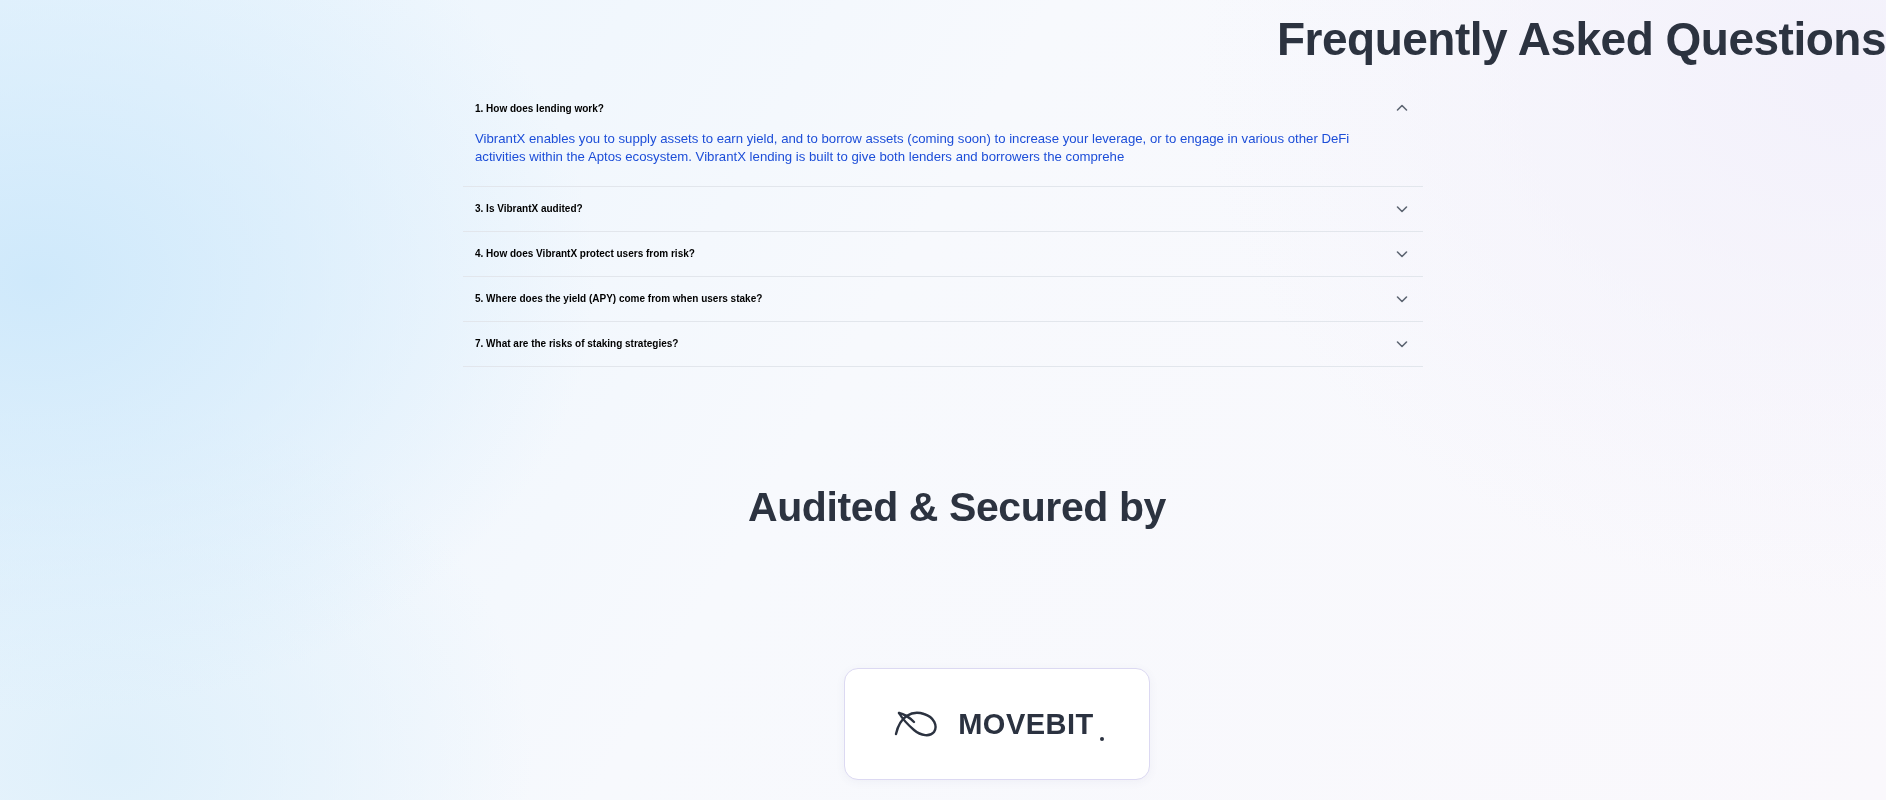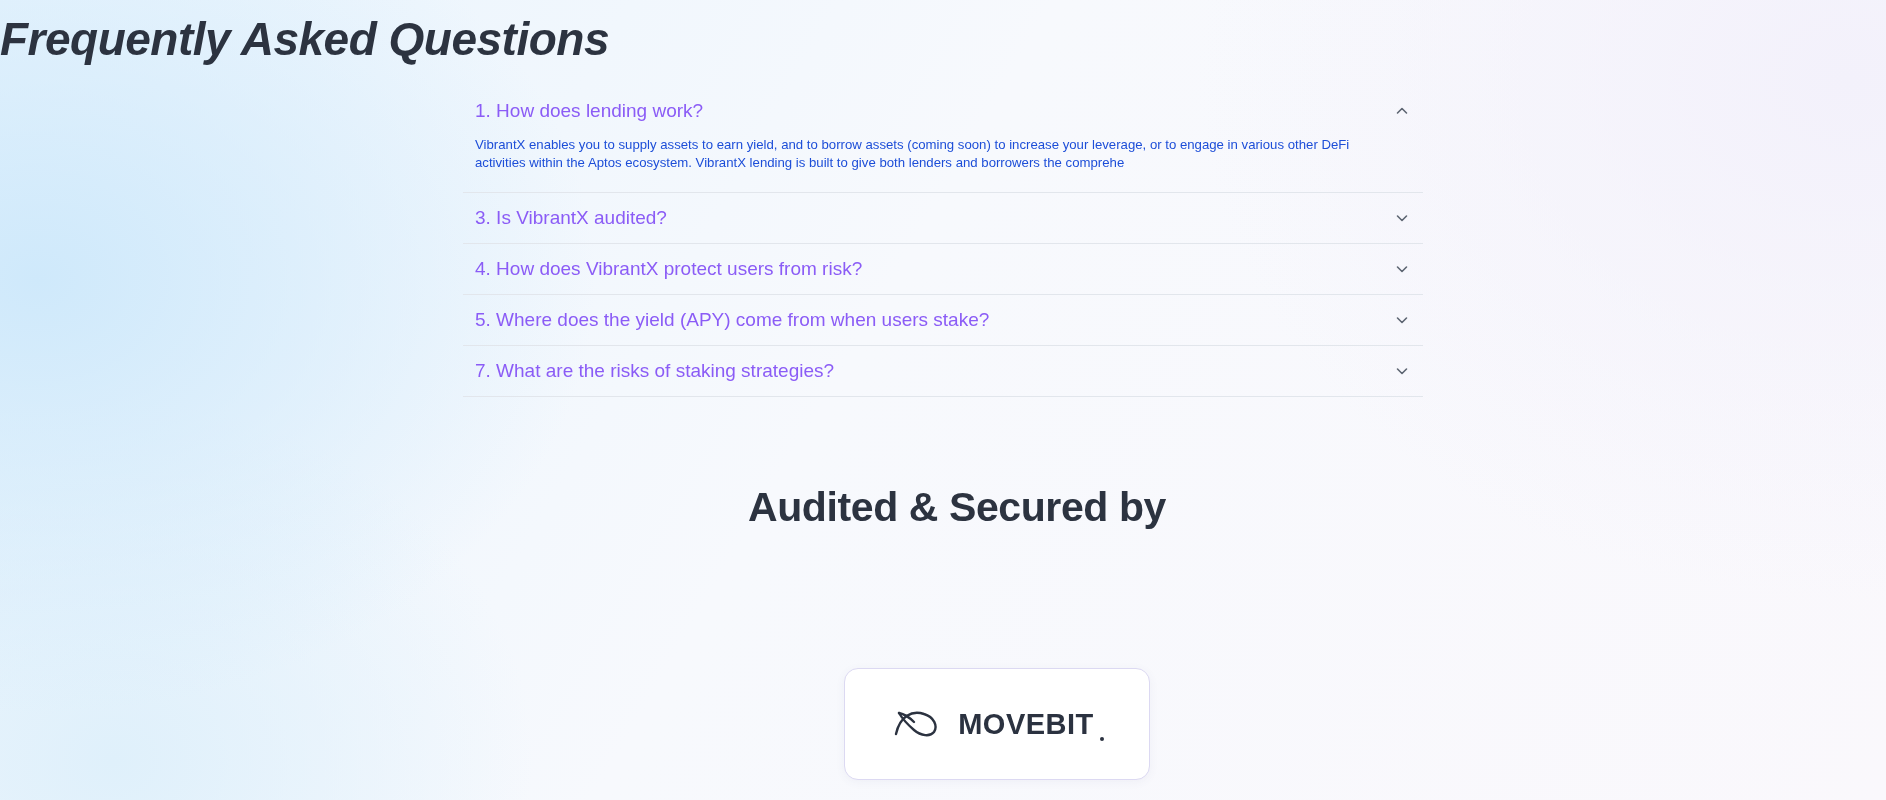--- a/index.html
+++ b/index.html
@@ -21,47 +21,46 @@
   .page {
     position: relative;
     width: 1886px;
     height: 800px;
   }
   .faq-title {
     position: absolute;
     top: 12px;
     left: 0;
     width: 1886px;
-    text-align: left;
+    text-align: right;
     font-size: 46px;
     font-weight: bold;
     letter-spacing: -0.5px;
     color: #2c3340;
-    font-style: italic;
   }
   .faq-list {
     position: absolute;
     top: 86px;
     left: 463px;
     width: 960px;
   }
   .faq-item {
     border-bottom: 1px solid #e2e6ec;
   }
   .faq-head {
     display: flex;
     align-items: center;
     justify-content: space-between;
     padding: 14px 13px 14px 12px;
     cursor: pointer;
   }
   .faq-q {
-    font-size: 19px;
-    font-weight: normal;
-    color: #8b5cf6;
+    font-size: 10px;
+    font-weight: bold;
+    color: #000000;
   }
   .chev {
     width: 16px;
     height: 16px;
     flex: 0 0 16px;
     color: #5d6572;
     display: flex;
     align-items: center;
     justify-content: center;
   }

